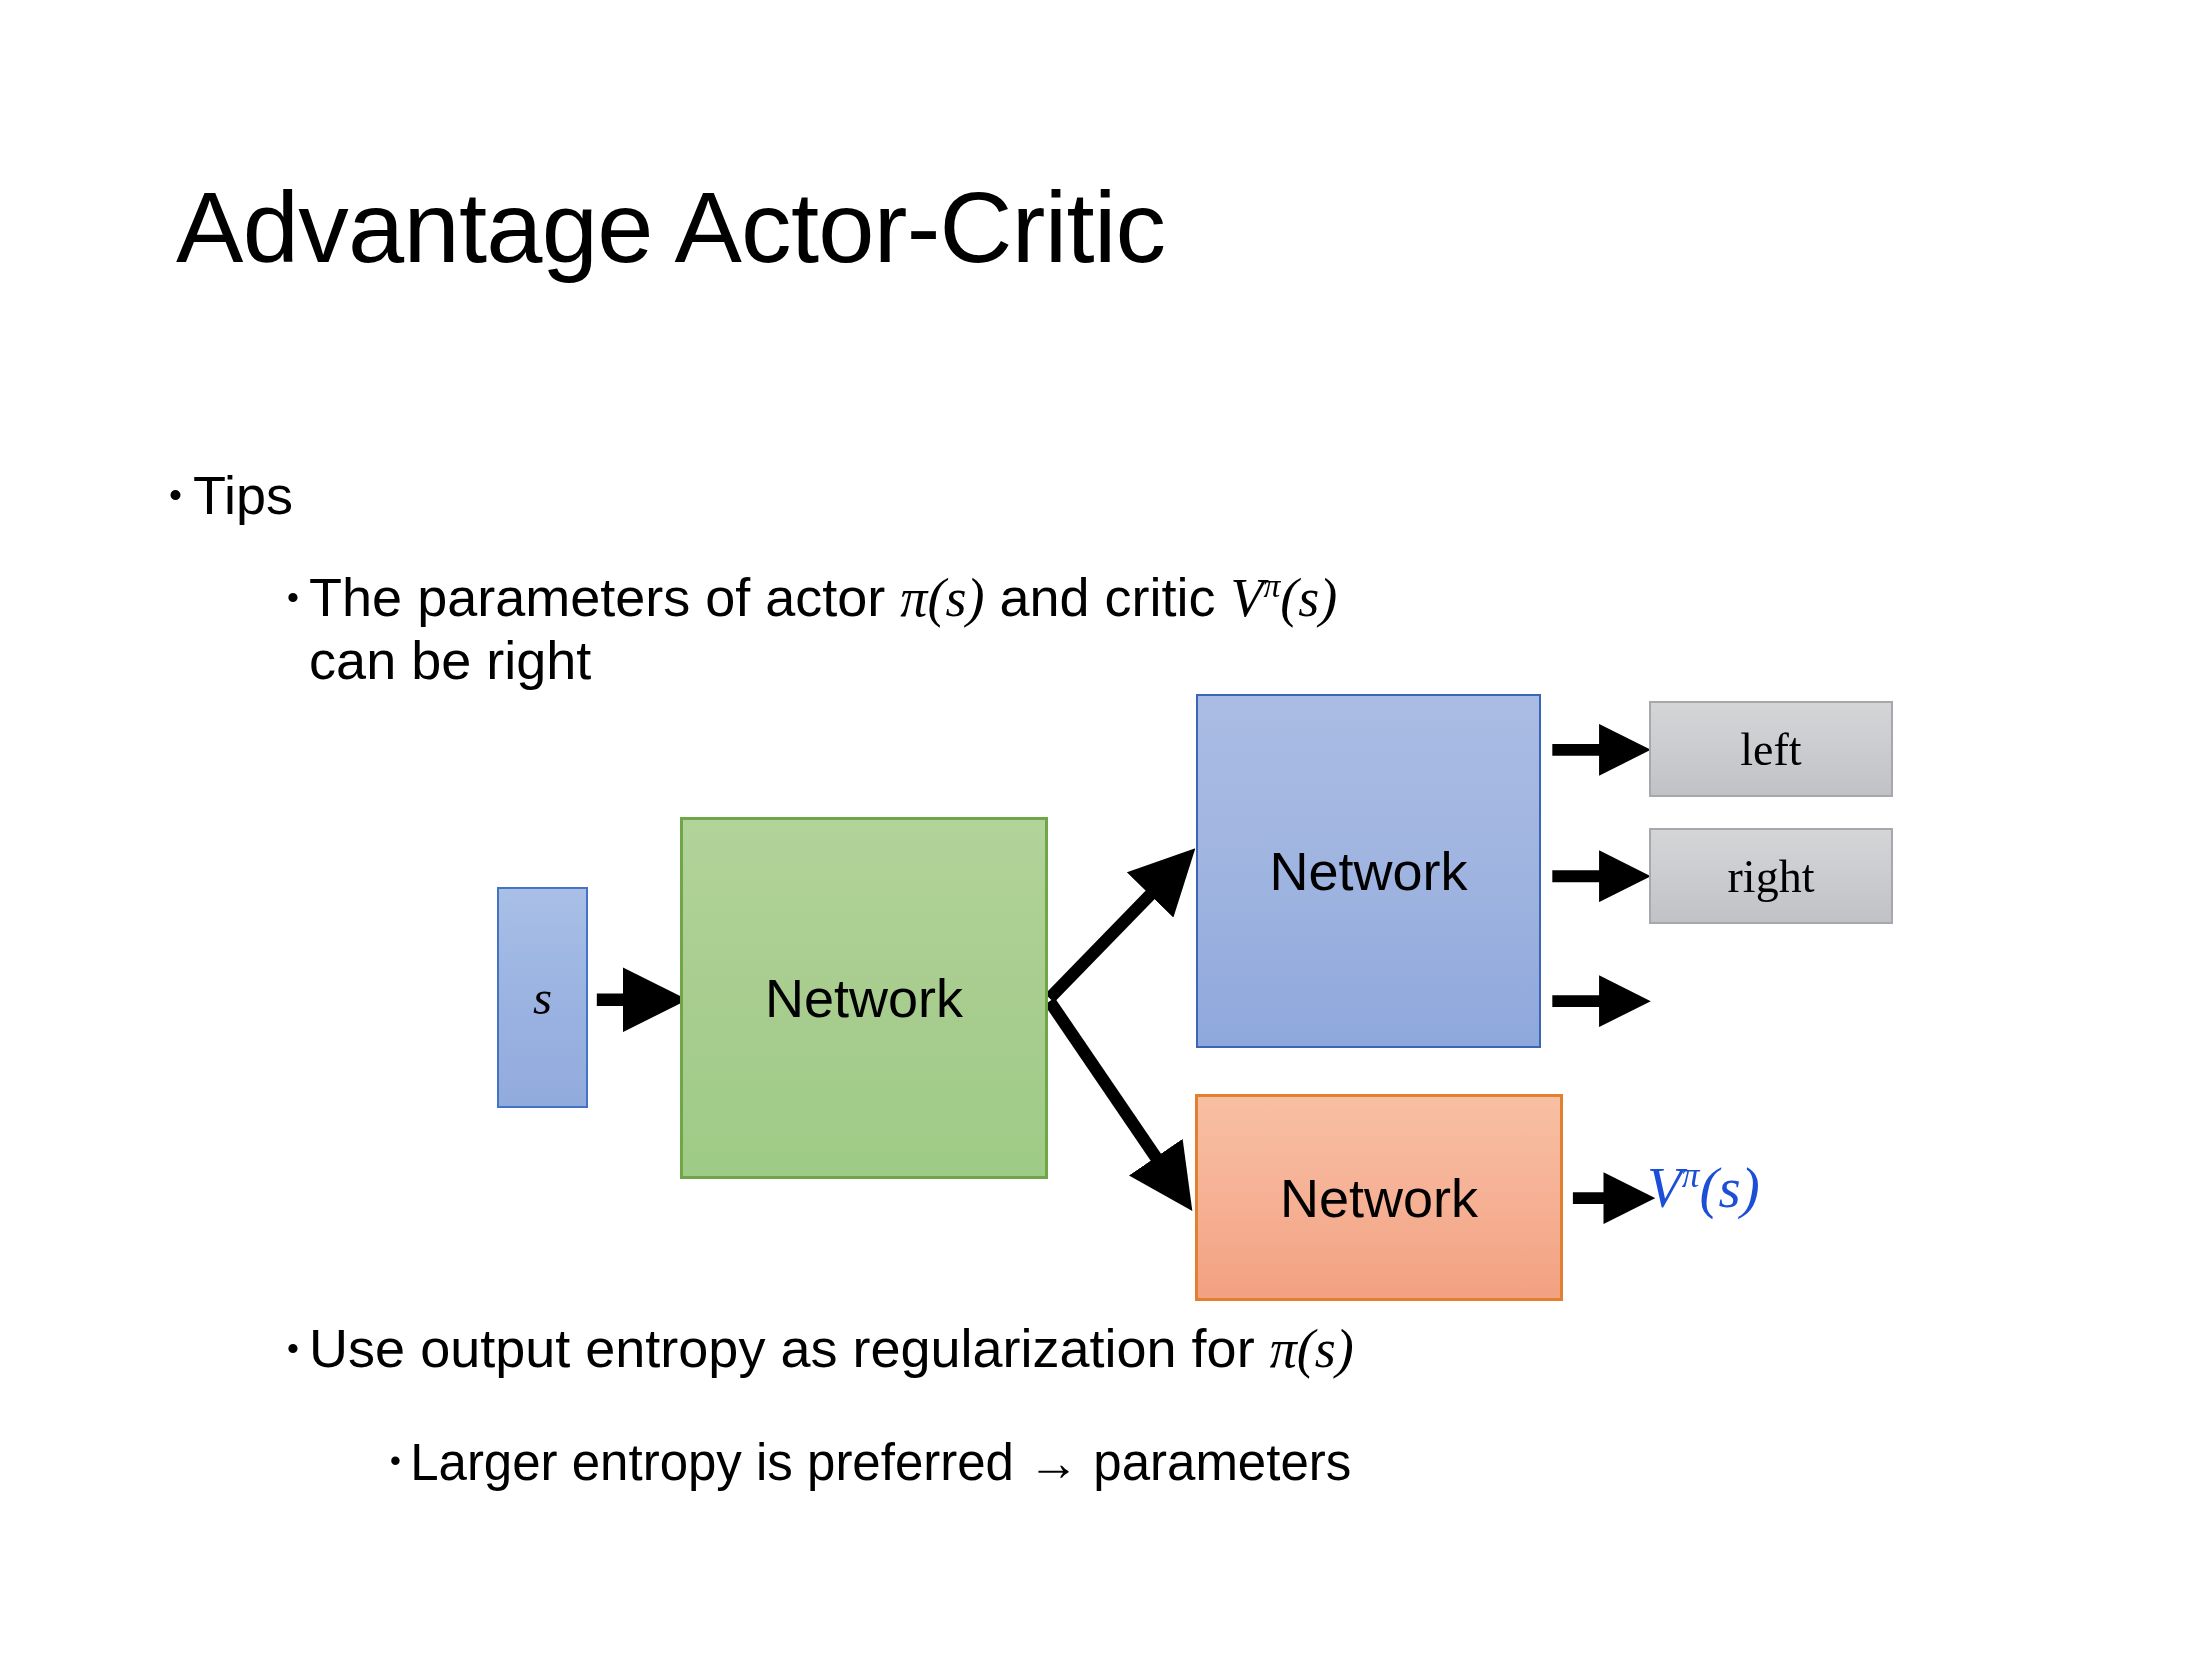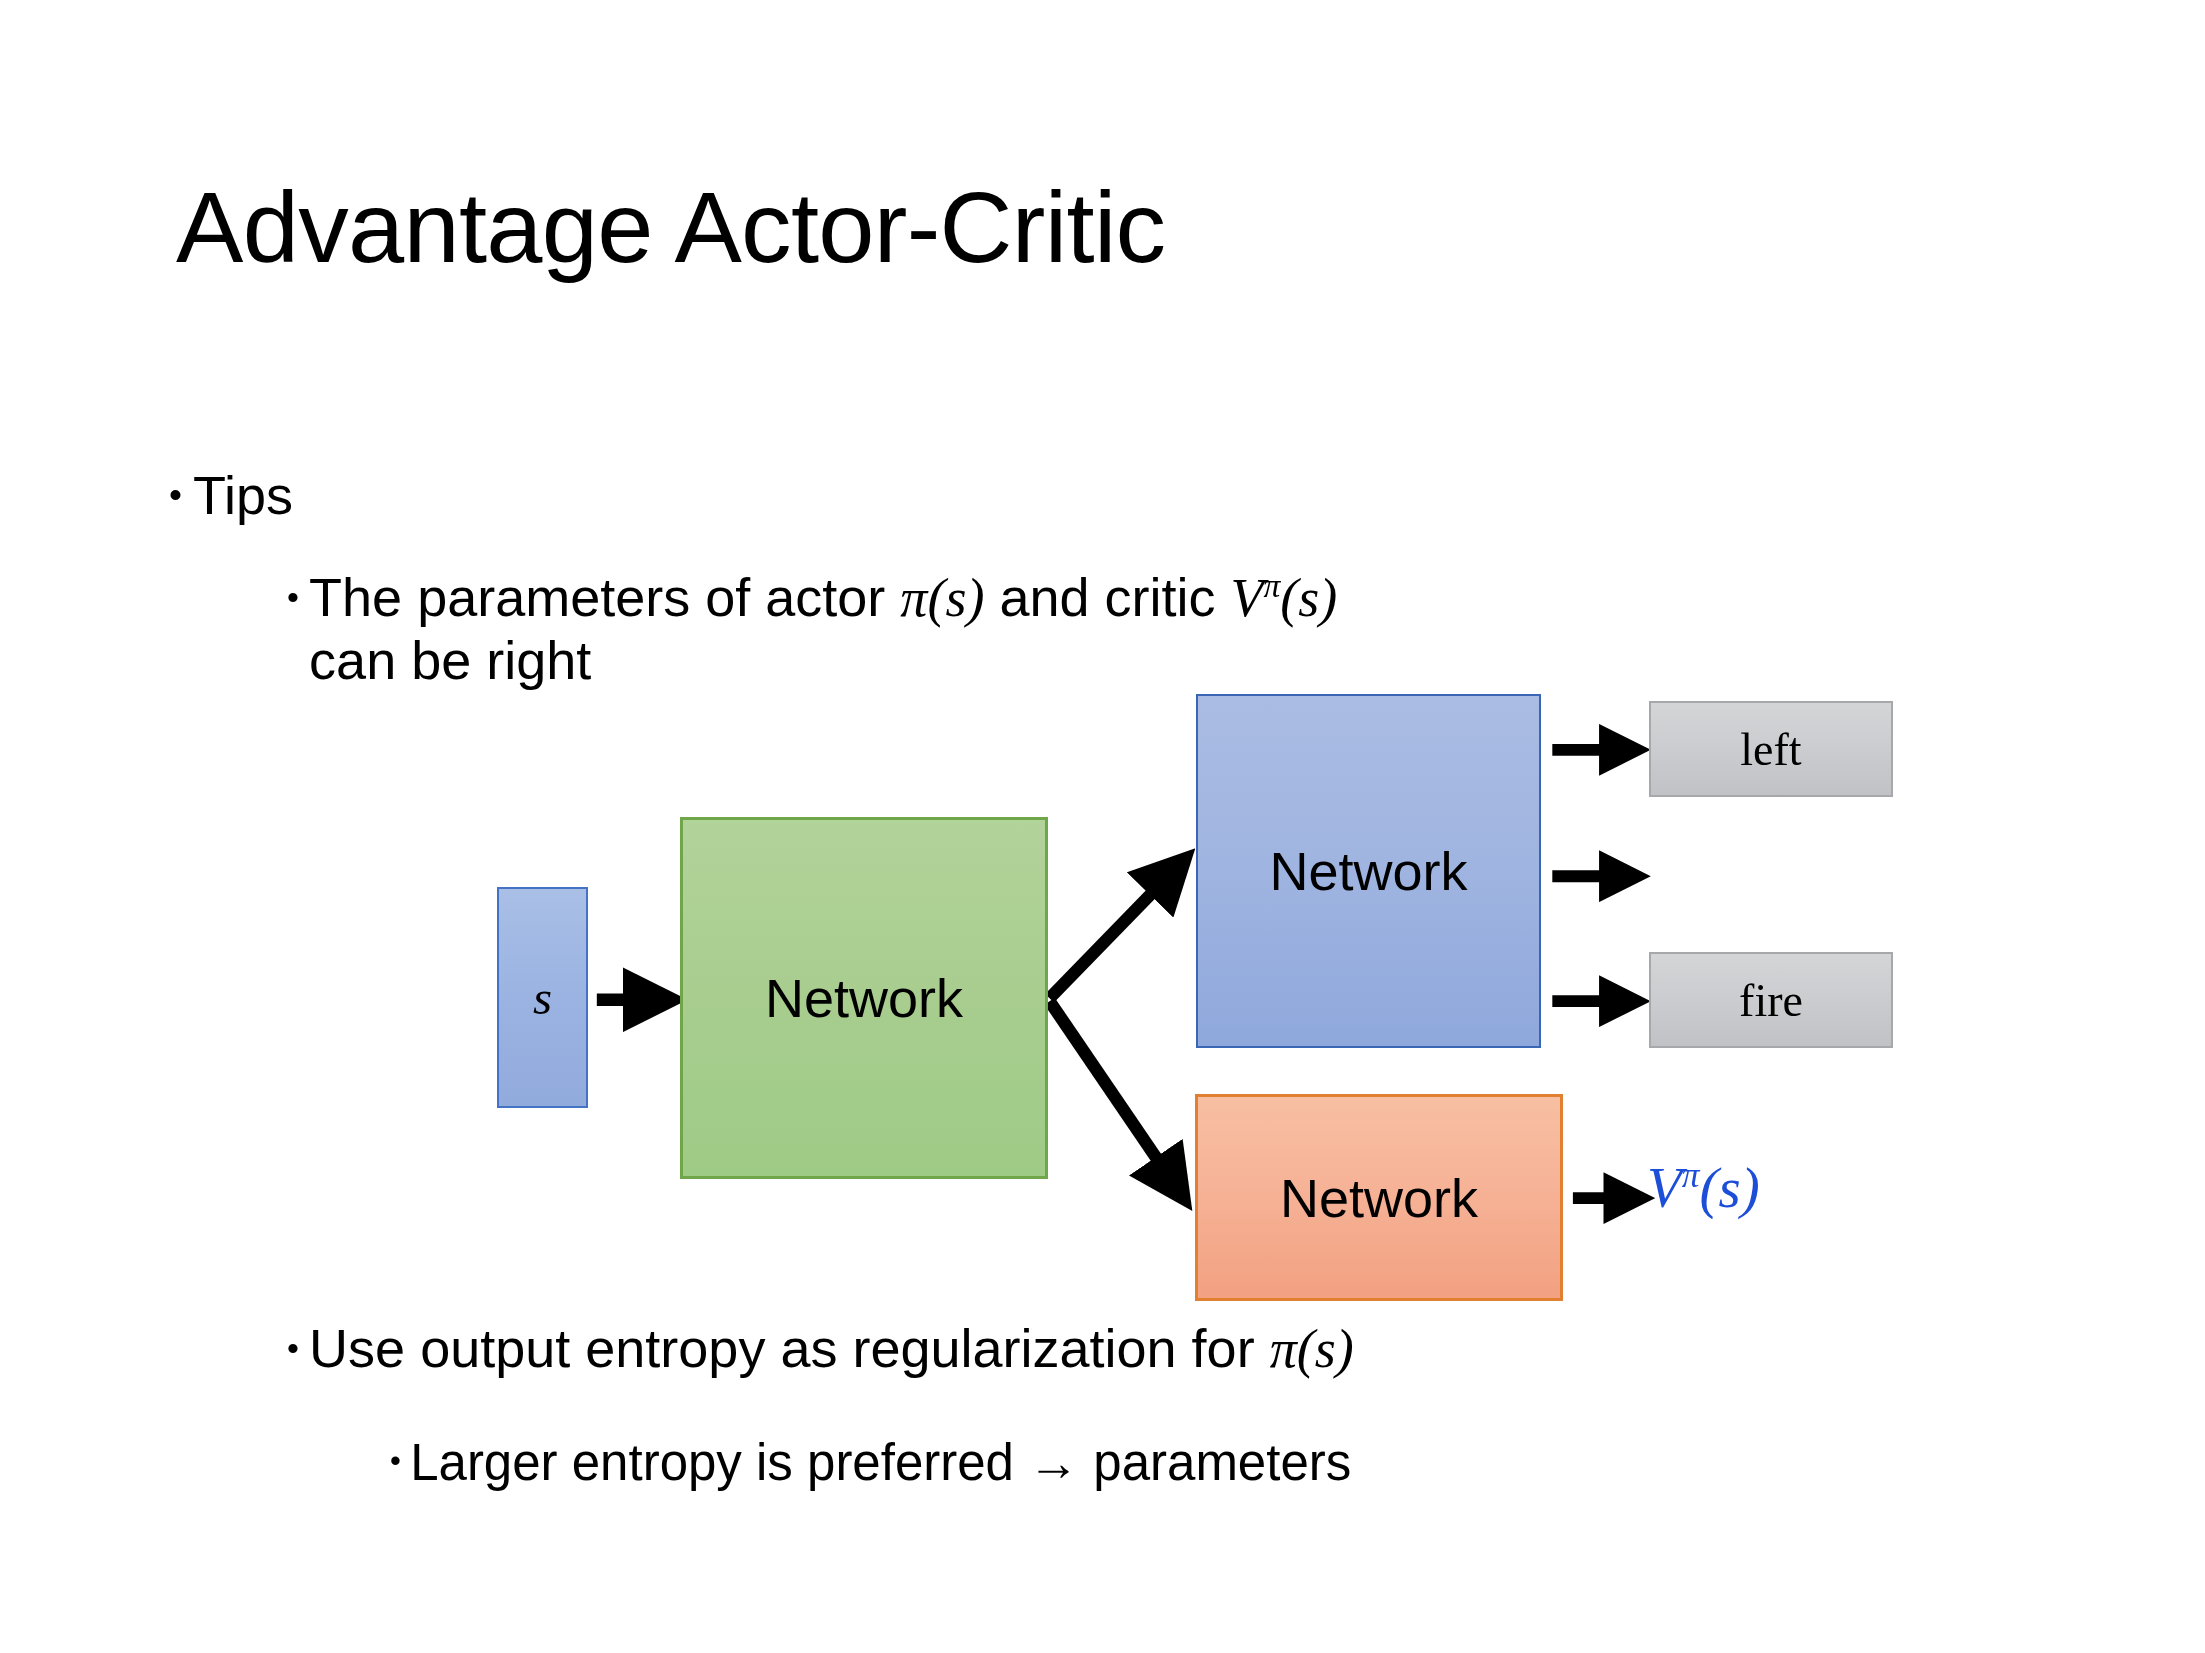--- a/index.html
+++ b/index.html
@@ -245,22 +245,22 @@
       <span>Network</span>
     </div>
 
     <div class="node" id="node-critic">
       <span>Network</span>
     </div>
 
     <div class="out-box" id="out-left">
       <span>left</span>
     </div>
-    <div class="out-box" id="out-fire">
-      <span>fire</span>
+    <div class="out-box" id="out-right">
+      <span>right</span>
     </div>
 
     <div id="label-vpi"><span class="math">V</span><span class="sup">π</span><span class="math">(s)</span></div>
   </div>
 
   <div class="bullet" id="bullet-entropy">
     <span class="dot">•</span>
     <span class="btext"><span>Use output entropy as regularization for </span><span class="math">π(s)</span></span>
   </div>
 

